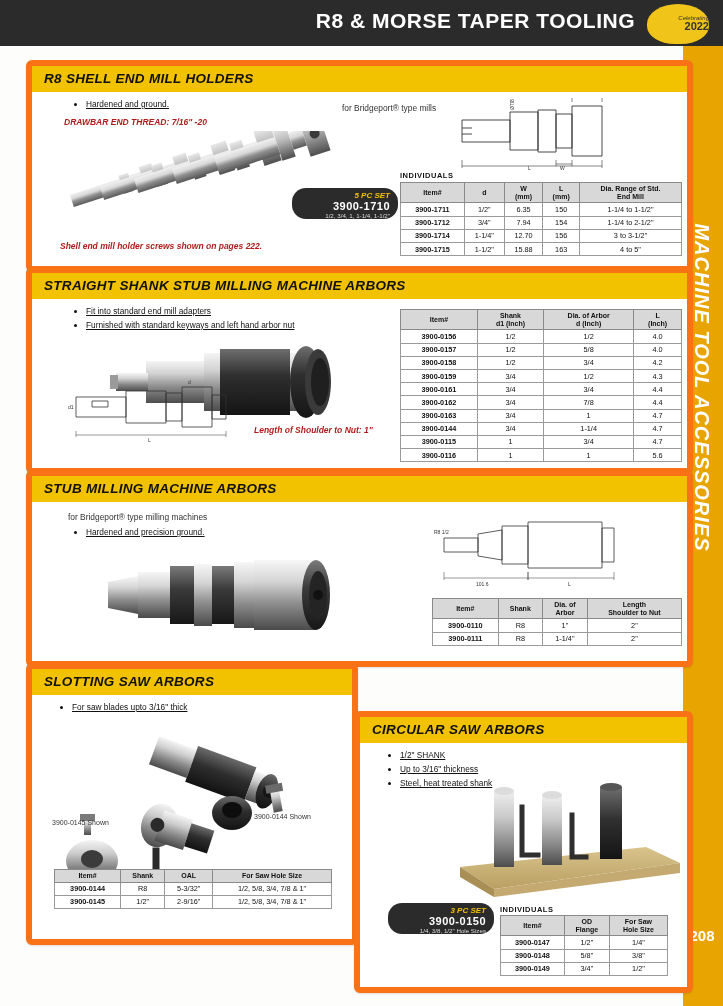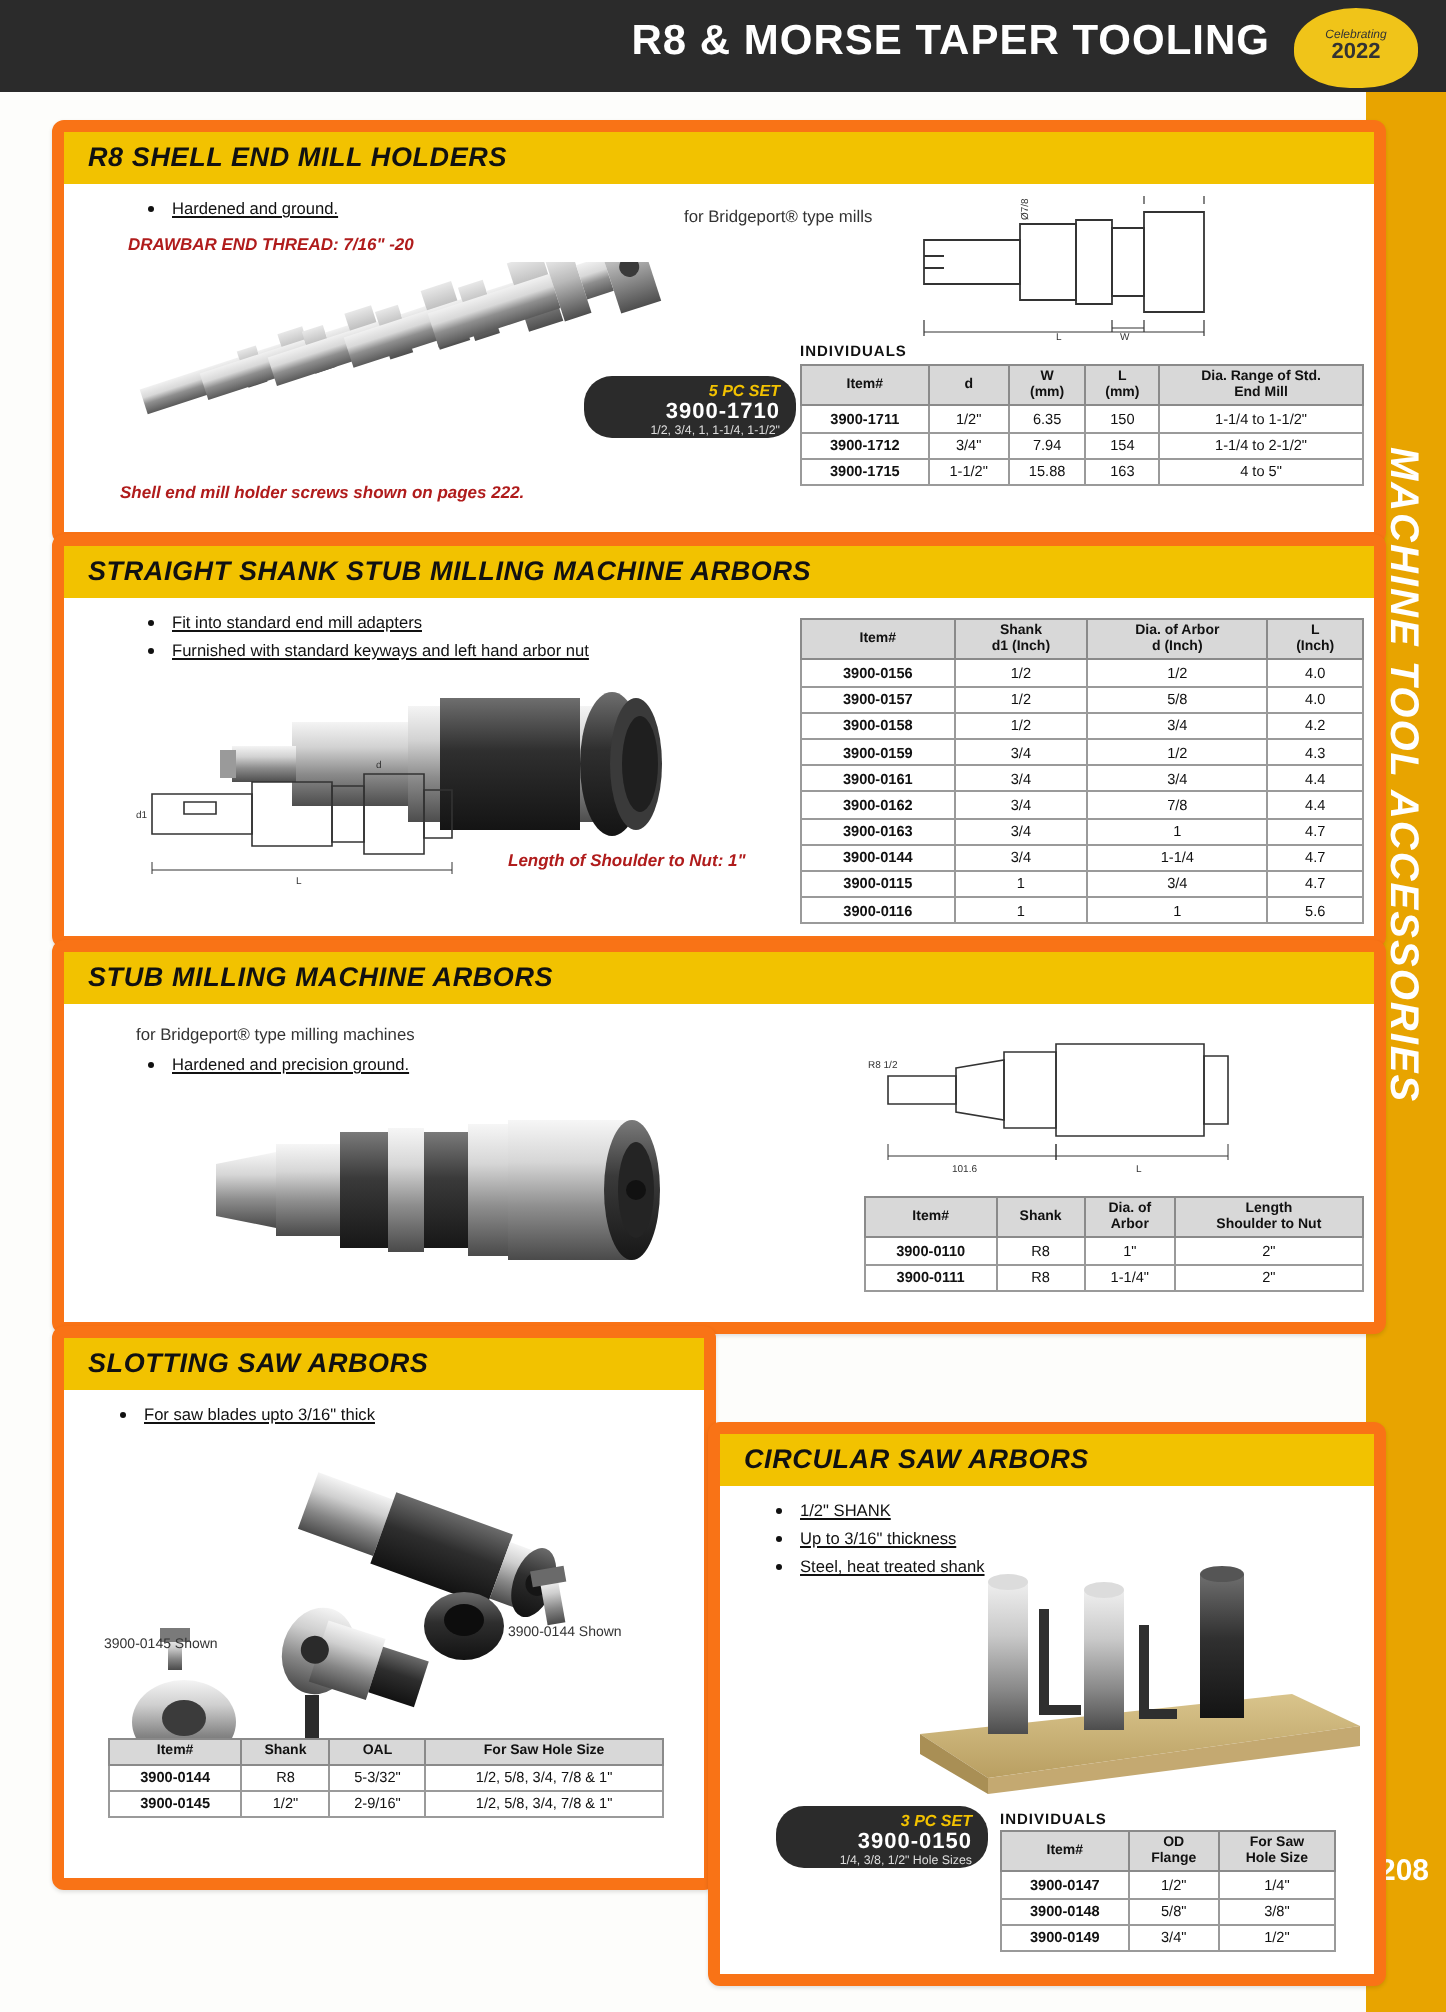--- a/index.html
+++ b/index.html
@@ -21,21 +21,21 @@
     background:#2b2b2b;
   }
   .hdr-title{
     position:absolute;right:88px;top:9px;
     color:#ffffff;font-size:21px;font-weight:bold;letter-spacing:.5px;
     text-align:right;white-space:nowrap;
   }
   .hdr-badge{
     position:absolute;right:14px;top:4px;width:62px;height:40px;
     background:#f0c419;border-radius:50% 50% 45% 45%;
-    display:flex;flex-direction:column;align-items:center;justify-content:center;
+    display:flex;flex-direction:column;align-items:flex-end;justify-content:center;
     line-height:1.05;
   }
   .hdr-badge .b1{font-size:6px;color:#333;font-style:italic;}
   .hdr-badge .b2{font-size:11px;color:#333;font-weight:bold;}
   
   .rail{
     position:absolute;right:0;top:46px;width:40px;height:960px;
     background:#e8a400;
   }
   .rail-text{
@@ -239,20 +239,27 @@
           <td>6.35</td>
           <td>150</td>
           <td>1-1/4 to 1-1/2"</td>
         </tr>
         <tr>
           <td class="itm">3900-1712</td>
           <td>3/4"</td>
           <td>7.94</td>
           <td>154</td>
           <td>1-1/4 to 2-1/2"</td>
+        </tr>
+        <tr>
+          <td class="itm">3900-1714</td>
+          <td>1-1/4"</td>
+          <td>12.70</td>
+          <td>156</td>
+          <td>3 to 3-1/2"</td>
         </tr>
         <tr>
           <td class="itm">3900-1715</td>
           <td>1-1/2"</td>
           <td>15.88</td>
           <td>163</td>
           <td>4 to 5"</td>
         </tr>
       </tbody>
     </table>

